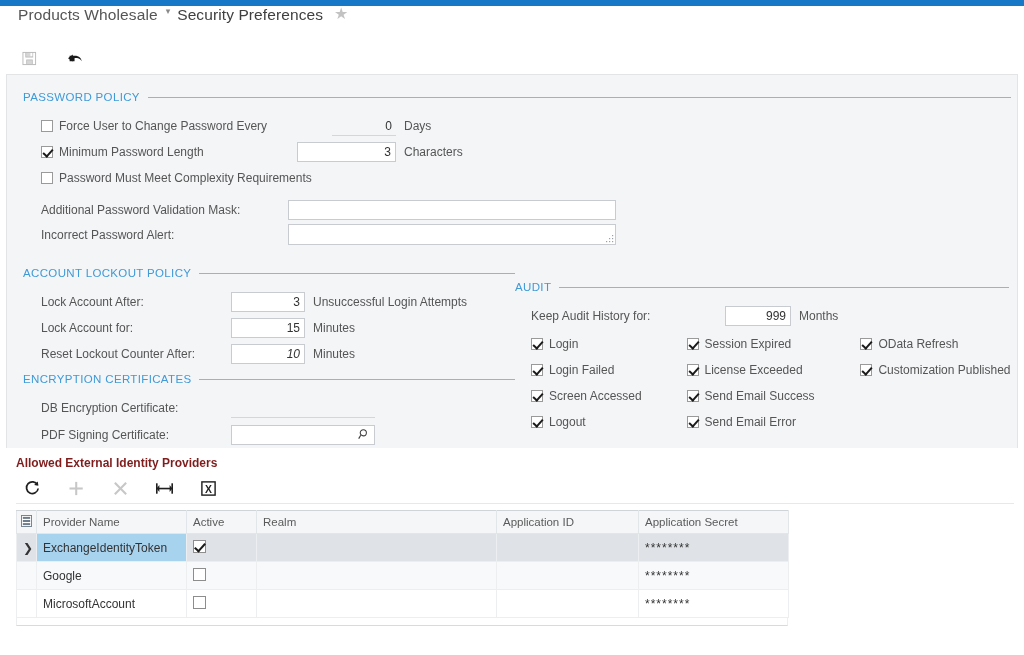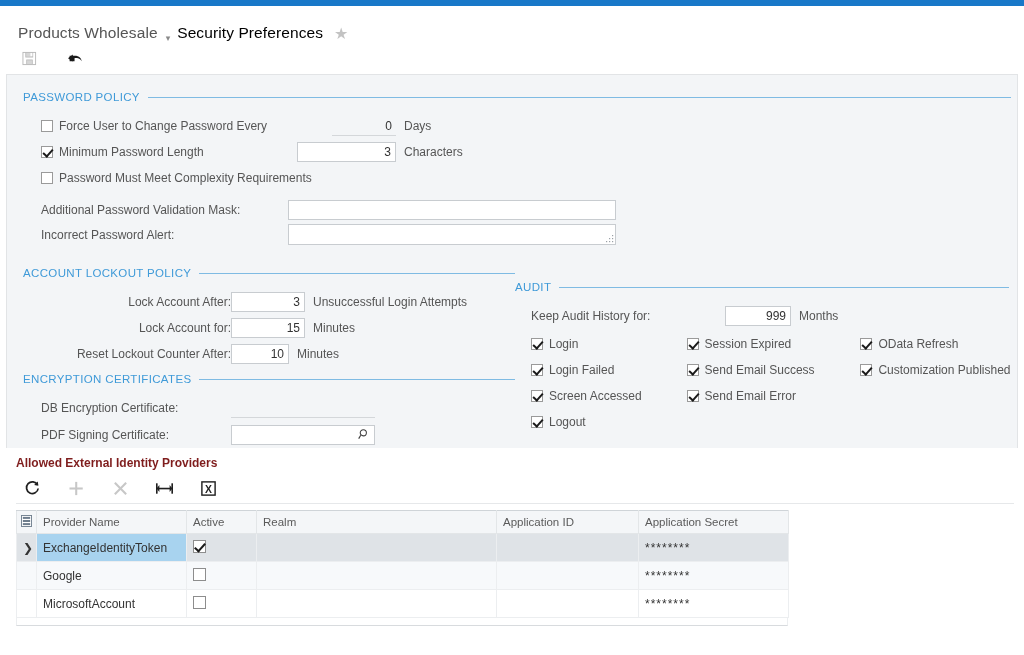--- a/index.html
+++ b/index.html
@@ -17,40 +17,40 @@
   .top-bar {
     height: 6px;
     background: #1878c8;
     width: 100%;
   }
 
   
   .title-row {
     height: 36px;
     display: flex;
-    align-items: flex-end;
+    align-items: flex-start;
     padding: 0 0 0 18px;
     background: #ffffff;
   }
   .title-module {
     font-size: 15.5px;
     color: #555555;
     letter-spacing: .1px;
   }
   .title-caret {
     margin: 0 7px 0 8px;
     color: #8a8a8a;
     font-size: 9px;
     line-height: 1;
     position: relative;
     top: 1px;
   }
   .title-screen {
     font-size: 15.5px;
-    color: #000000;
+    color: #404040;
     letter-spacing: .1px;
   }
   .fav-star {
     margin-left: 11px;
     color: #c3c3c3;
     font-size: 16px;
     line-height: 1;
   }
 
   
@@ -382,37 +382,37 @@
   </div>
 
   <div class="cols" style="margin-top:18px;">
 
     <div class="col-left">
       <div class="section-head">
         <span class="section-title">ACCOUNT LOCKOUT POLICY</span>
         <span class="section-rule"></span>
       </div>
 
-      <div style="padding-left:18px; position:relative;text-align:right;">
+      <div style="padding-left:18px; position:relative;">
 
         <div class="frow">
           <span class="flabel" style="width:190px;">Lock Account After:</span>
           <span class="inp num" style="width:74px;">3</span>
           <span class="unit">Unsuccessful Login Attempts</span>
         </div>
 
         <div class="frow">
           <span class="flabel" style="width:190px;">Lock Account for:</span>
           <span class="inp num" style="width:74px;">15</span>
           <span class="unit">Minutes</span>
         </div>
 
         <div class="frow">
           <span class="flabel" style="width:190px;">Reset Lockout Counter After:</span>
-          <span class="inp num" style="width:58px;">10</span>
+          <span class="inp num" style="width:74px;font-style:italic;">10</span>
           <span class="unit">Minutes</span>
         </div>
       </div>
 
       <div class="section-head" style="margin-top:4px;">
         <span class="section-title">ENCRYPTION CERTIFICATES</span>
         <span class="section-rule"></span>
       </div>
 
       <div style="padding-left:18px; position:relative; margin-top:4px;">
@@ -466,20 +466,24 @@
             <div class="frow">
               <span class="cb checked"></span>
               <span class="cb-label">Logout</span>
             </div>
           </div>
 
           <div style="width:180px;">
             <div class="frow">
               <span class="cb checked"></span>
               <span class="cb-label">Session Expired</span>
+            </div>
+            <div class="frow">
+              <span class="cb checked"></span>
+              <span class="cb-label">License Exceeded</span>
             </div>
             <div class="frow">
               <span class="cb checked"></span>
               <span class="cb-label">Send Email Success</span>
             </div>
             <div class="frow">
               <span class="cb checked"></span>
               <span class="cb-label">Send Email Error</span>
             </div>
           </div>

